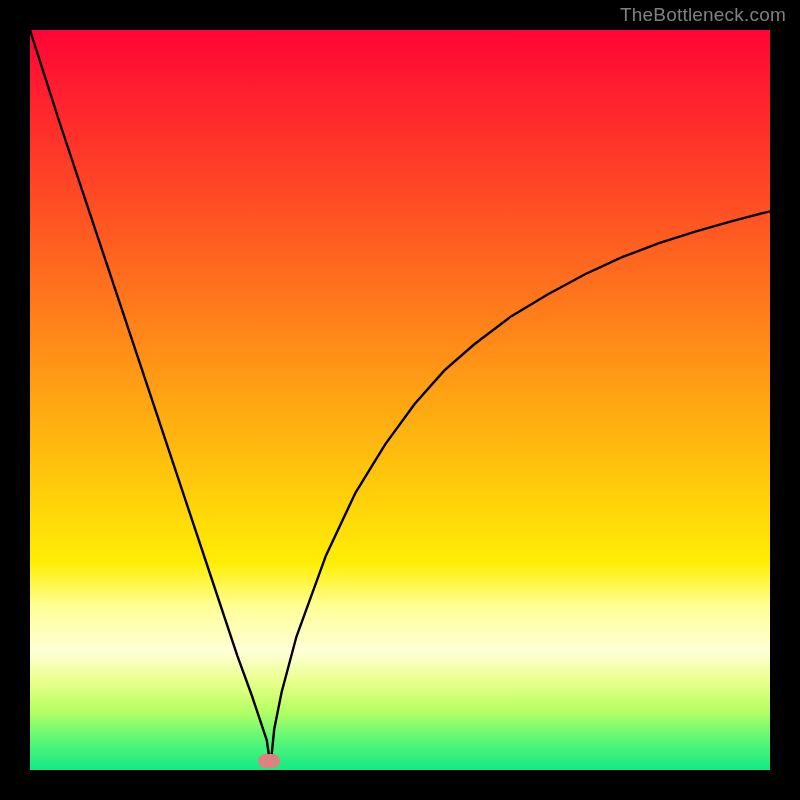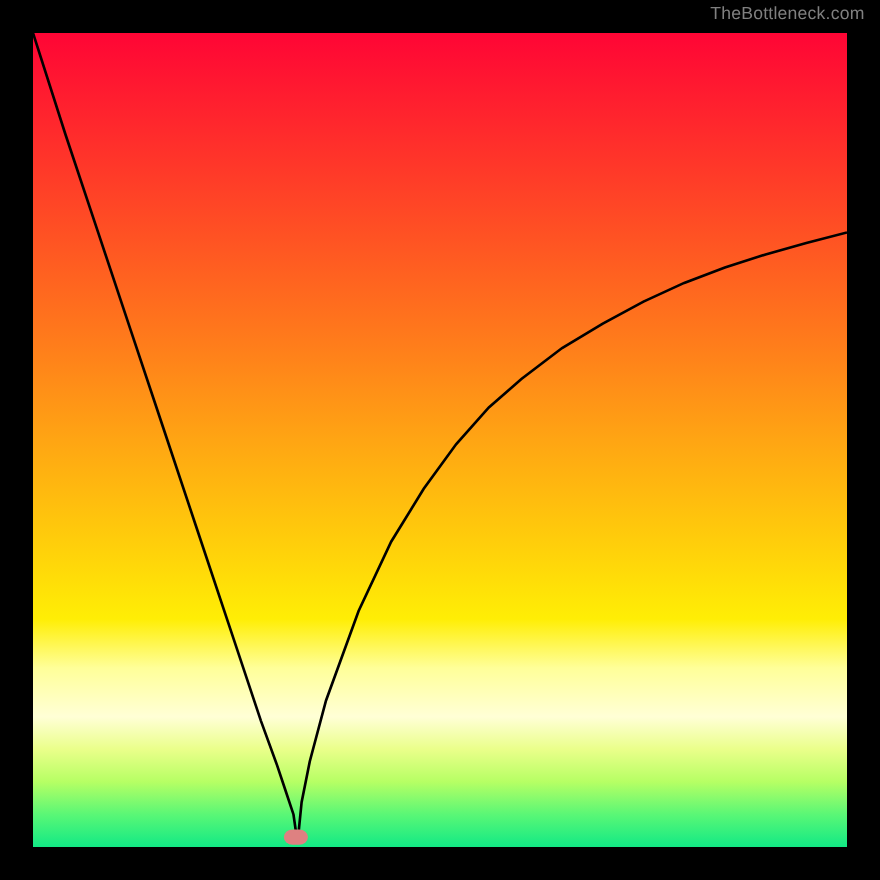--- a/index.html
+++ b/index.html
@@ -15,21 +15,21 @@
     width: 800px;
     height: 800px;
     background: #000;
     position: relative;
   }
   .attribution {
     position: absolute;
     top: 4px;
     right: 14px;
     color: #808080;
-    font-size: 16px;
+    font-size: 19px;
     font-weight: 400;
     letter-spacing: 0.2px;
   }
   .plot {
     position: absolute;
     left: 30px;
     top: 30px;
     width: 740px;
     height: 740px;
   }

